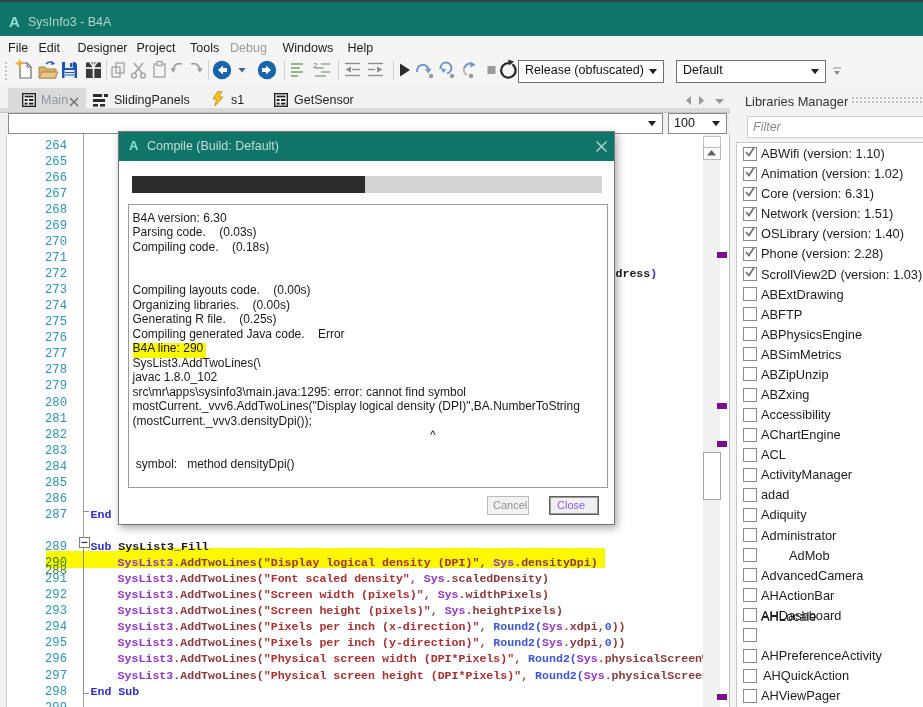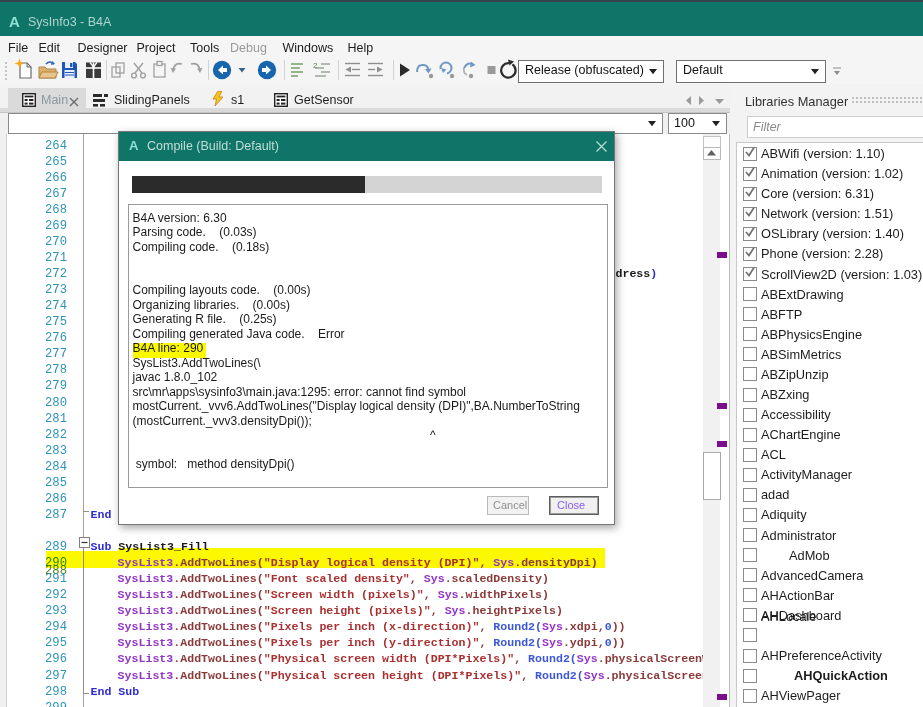--- a/index.html
+++ b/index.html
@@ -369,21 +369,21 @@
 <div class="lib" style="left:761px;top:567.7px;">AdvancedCamera</div>
 <div class="cb" style="left:743px;top:588.3px;"></div>
 <div class="lib" style="left:761px;top:587.8px;">AHActionBar</div>
 <div class="cb" style="left:743px;top:608.3px;"></div>
 <div class="lib" style="left:761px;top:607.8px;">AHDashboard</div>
 <div class="cb" style="left:743px;top:628.4px;"></div>
 <div class="lib" style="left:761px;top:609px;">AHLocale</div>
 <div class="cb" style="left:743px;top:648.5px;"></div>
 <div class="lib" style="left:761px;top:648.0px;">AHPreferenceActivity</div>
 <div class="cb" style="left:743px;top:668.6px;"></div>
-<div class="lib" style="left:794px;top:668.1px;font-weight:bold;">AHQuickAction</div>
+<div class="lib" style="left:763px;top:668.1px;">AHQuickAction</div>
 <div class="cb" style="left:743px;top:688.7px;"></div>
 <div class="lib" style="left:761px;top:688.2px;">AHViewPager</div>
 <div class="abs" style="left:118px;top:131px;width:497px;height:394px;background:#f0f0f0;border:1px solid #767676;box-shadow:2px 3px 8px rgba(0,0,0,0.35);box-sizing:border-box;">
 <div class="abs" style="left:0;top:0;width:495px;height:29px;background:#0f7569;"></div>
 <div class="abs" style="left:10px;top:6px;font-size:13px;font-weight:bold;color:#8fe0d4;">A</div>
 <div class="abs" style="left:28px;top:7px;font-size:12.5px;color:#c3ddd8;">Compile (Build: Default)</div>
 <svg class="abs" style="left:477px;top:9px;" width="11" height="11">
       <g stroke="#bcd9d4" stroke-width="1.3">
         <line x1="0.5" y1="0.5" x2="10.5" y2="10.5"></line>
         <line x1="10.5" y1="0.5" x2="0.5" y2="10.5"></line>

